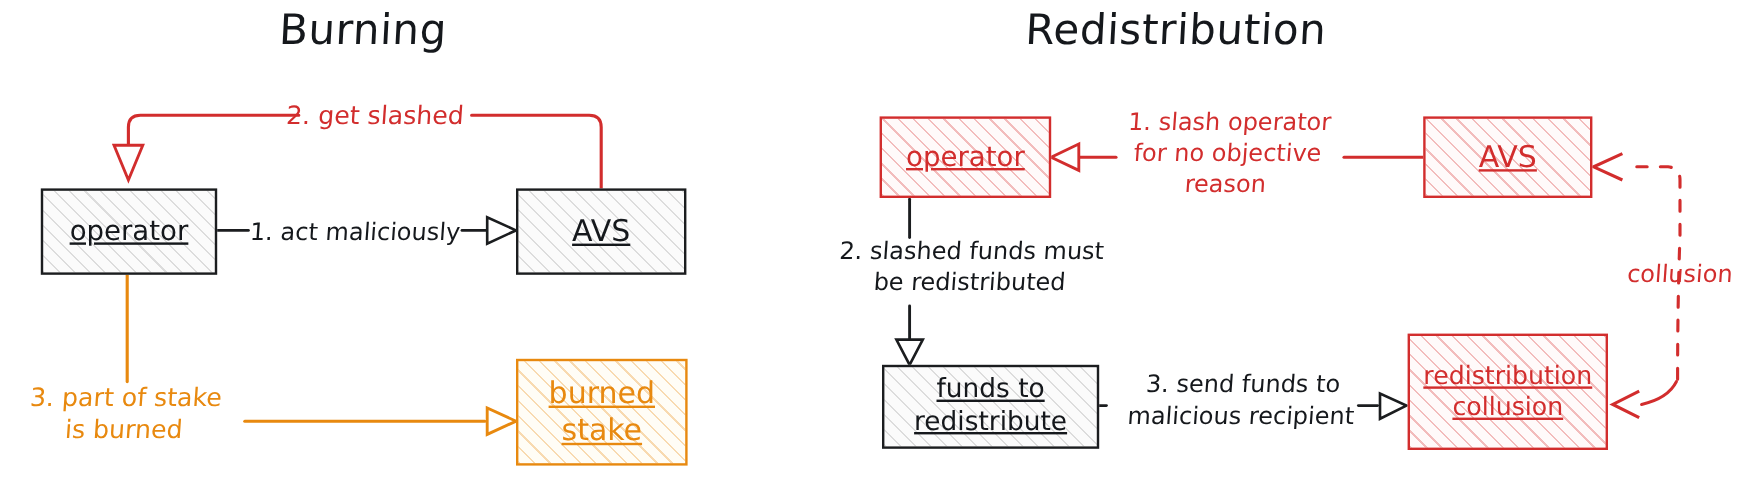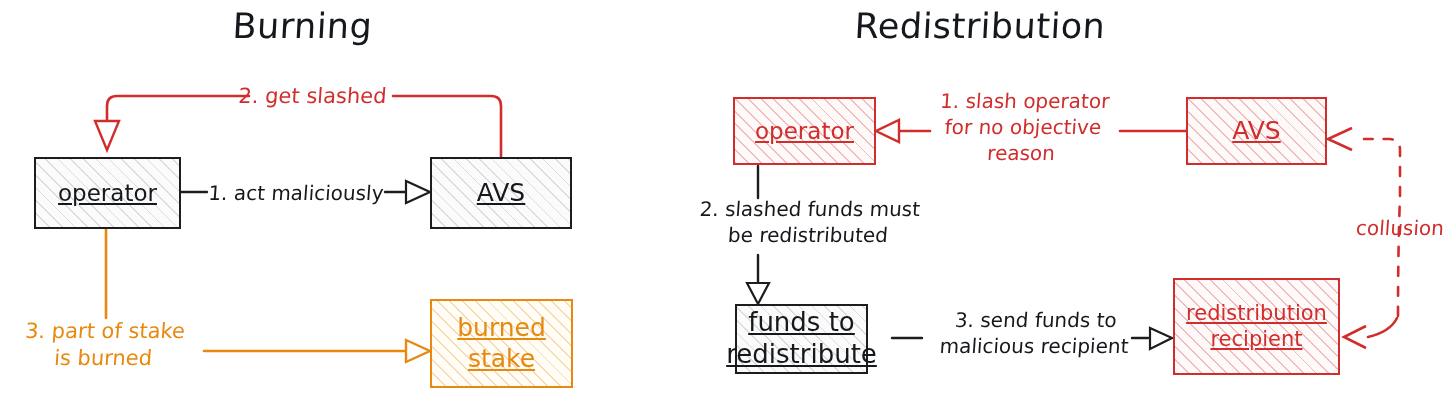--- a/index.html
+++ b/index.html
@@ -165,28 +165,28 @@
     </svg>
 
     <div class="node node-red" style="left:33px;top:97px;width:143px;height:68px;font-size:23px;">
       <span class="label">operator</span>
     </div>
 
     <div class="node node-red" style="left:486px;top:97px;width:141px;height:68px;font-size:25px;">
       <span class="label">AVS</span>
     </div>
 
-    <div class="node node-dark" style="left:35px;top:304px;width:133px;height:70px;font-size:26px;">
+    <div class="node node-dark" style="left:35px;top:304px;width:181px;height:70px;font-size:22px;">
       <span class="label">funds to
 redistribute</span>
     </div>
 
     <div class="node node-red" style="left:473px;top:278px;width:167px;height:97px;font-size:21px;">
       <span class="label">redistribution
-recipient</span>
+collusion</span>
     </div>
 
     <div class="edge-label lbl-red" style="left:213px;top:88px;width:220px;font-size:20px;">1. slash operator
 for no objective
 reason</div>
 
     <div class="edge-label lbl-dark" style="left:-25px;top:196px;width:268px;font-size:20px;">2. slashed funds must
 be redistributed</div>
 
     <div class="edge-label lbl-dark" style="left:215px;top:307px;width:240px;font-size:20px;">3. send funds to

